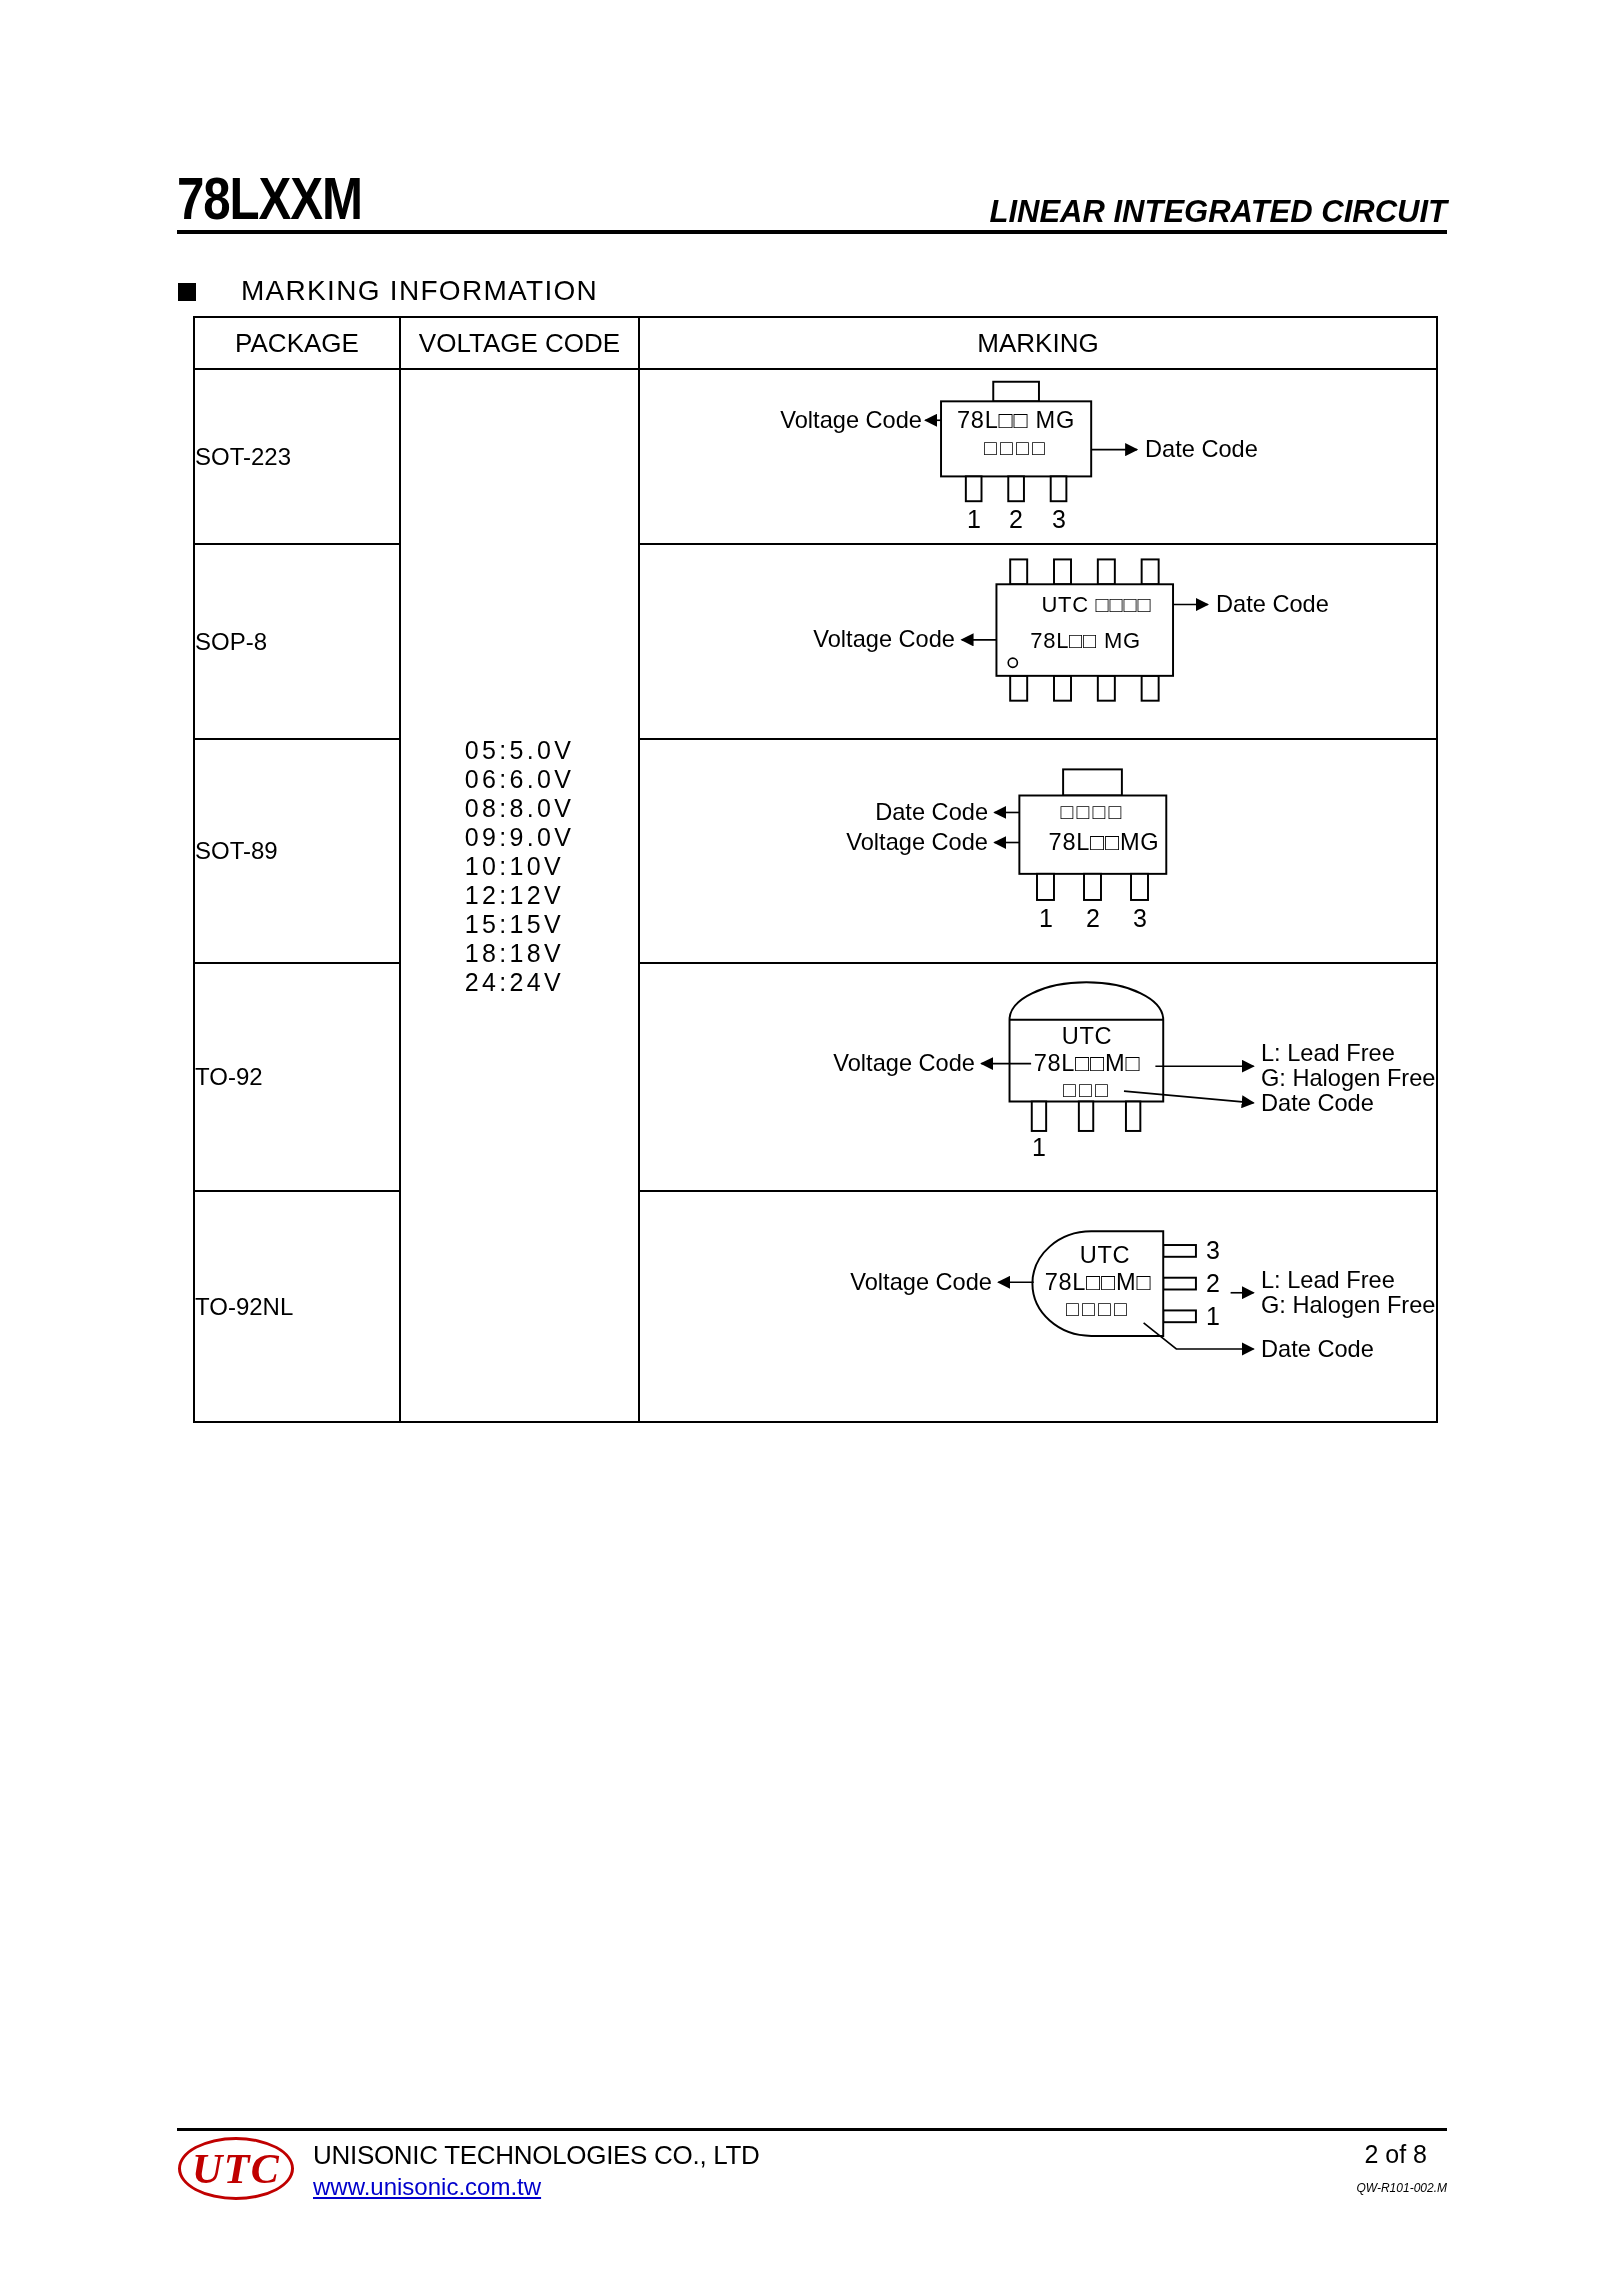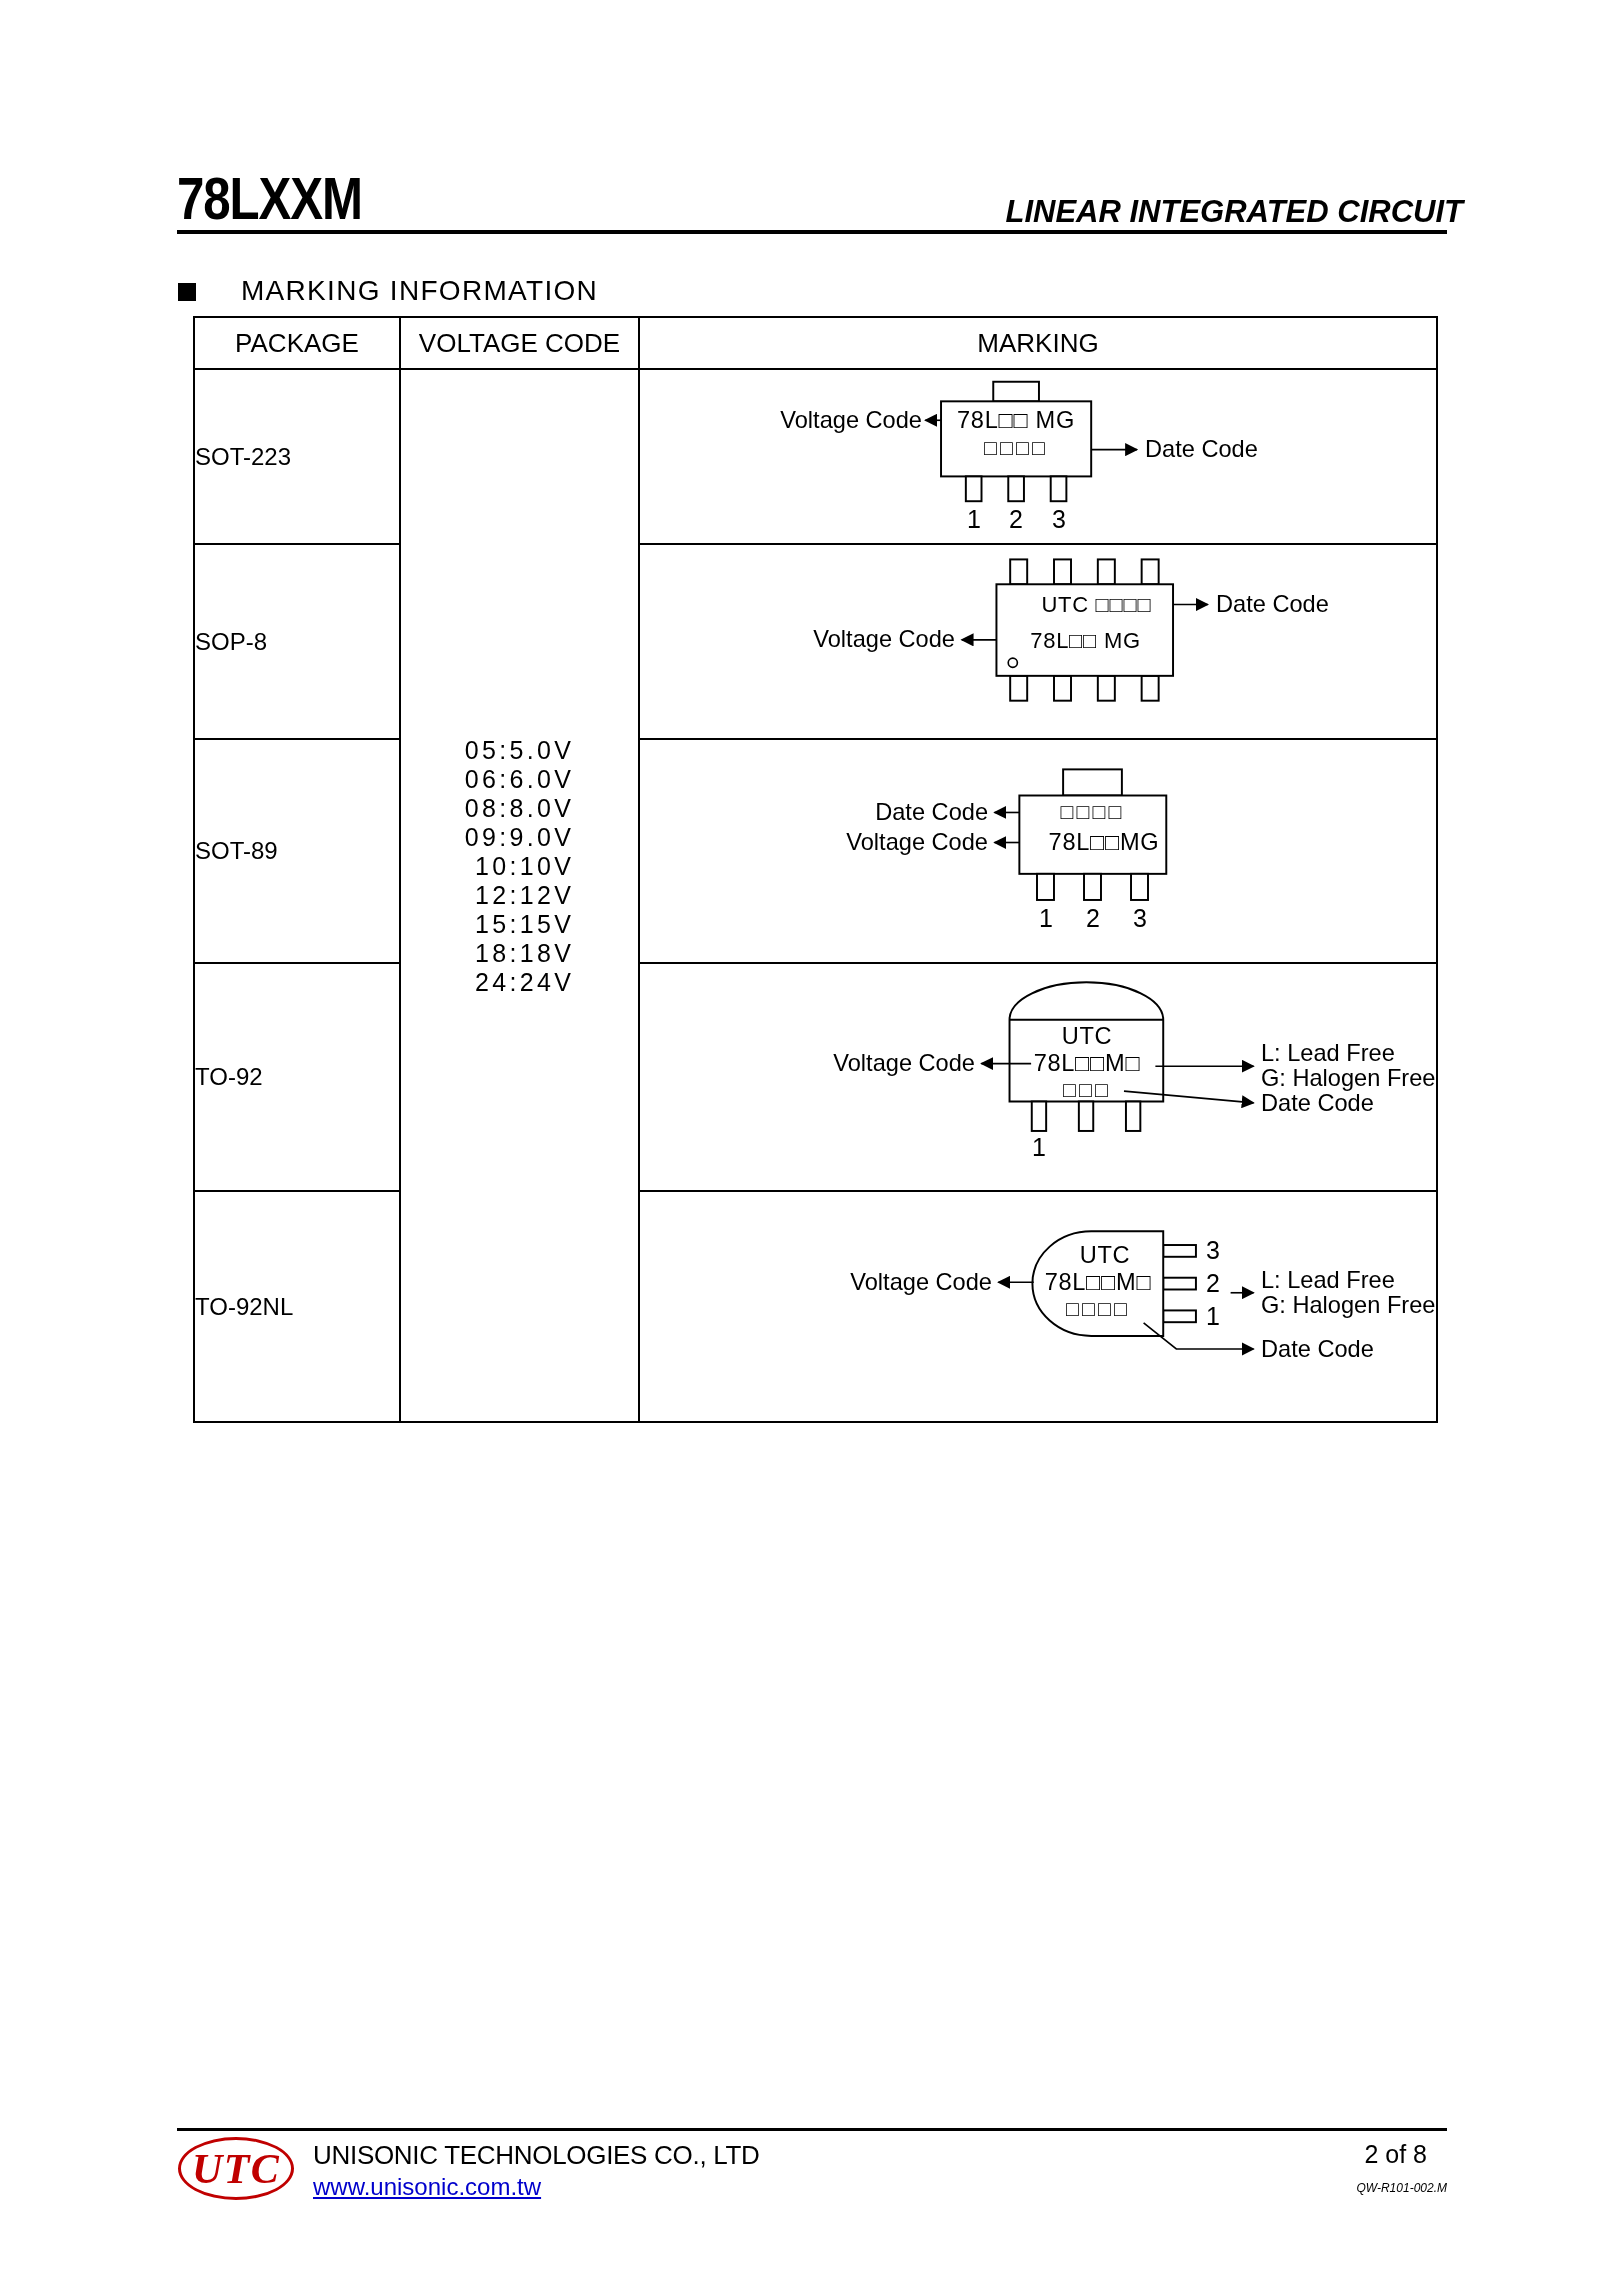--- a/index.html
+++ b/index.html
@@ -2,34 +2,34 @@
 <html style="font-size:10.5px"><head>
 <meta charset="utf-8">
 <style>
   * { margin:0; padding:0; box-sizing:border-box; }
   body { background:#888; font-family:"Liberation Sans","DejaVu Sans",sans-serif; color:#000; }
   .page { position:relative; width:1623px; height:2295px; background:#ffffff; overflow:hidden; }
 
   
   .part-number { position:absolute; left:177px; top:164px; font-size:60px; font-weight:bold;
                  letter-spacing:-1.3px; transform:scaleX(.82); transform-origin:left bottom; }
-  .doc-title { position:absolute; right:160px; top:194px; font-size:31px; font-weight:bold; font-style:italic; }
+  .doc-title { position:absolute; right:176px; top:194px; font-size:31px; font-weight:bold; font-style:italic; }
   .header-rule { position:absolute; left:177px; top:230px; width:1270px; height:3.9px; background:#000; }
 
   
   .section-bullet { position:absolute; left:178px; top:283px; width:17.7px; height:17.7px; background:#000; }
   .section-title { position:absolute; left:241px; top:275px; font-size:28px; letter-spacing:1.3px; }
 
   
   table.mtable { position:absolute; left:193px; top:316px; width:1243px; border-collapse:collapse; table-layout:fixed; background:#fff; }
   .mtable th, .mtable td { border:2px solid #000; padding:0; }
   .mtable th { height:52px; font-size:26px; font-weight:normal; text-align:center; vertical-align:middle; }
   td.pkg { text-align:left; vertical-align:middle; font-size:24px; }
   td.vcell { text-align:center; vertical-align:middle; }
-  .vlist { display:inline-block; text-align:right; font-size:25px; line-height:29px; letter-spacing:3.3px; position:relative; top:-29px; }
+  .vlist { display:inline-block; text-align:left; font-size:25px; line-height:29px; letter-spacing:3.3px; position:relative; top:-29px; }
   td.mcell { vertical-align:top; }
   .diag { position:relative; width:794px; }
   .dsvg { position:absolute; left:0; top:0; }
   .shape { fill:#fff; stroke:#000; stroke-width:3; }
   .arrow { stroke:#000; stroke-width:2.5; fill:none; }
   .ahead { fill:#000; }
   .lbl { position:absolute; font-size:23.6px; line-height:25px; white-space:nowrap; }
   .lbl.r { text-align:right; }
   .mark { position:absolute; font-size:23.6px; line-height:23.6px; text-align:center; letter-spacing:0.7px; white-space:nowrap; }
   .sq { position:absolute; font-size:21px; line-height:22px; text-align:center; letter-spacing:3.3px; white-space:nowrap; }

